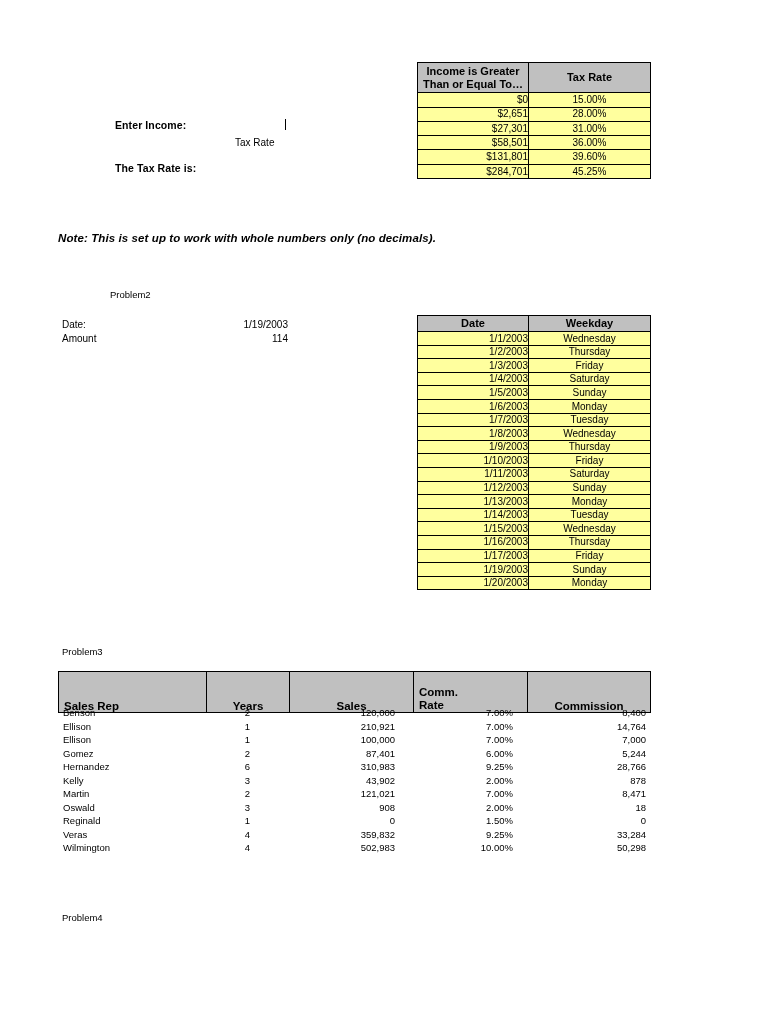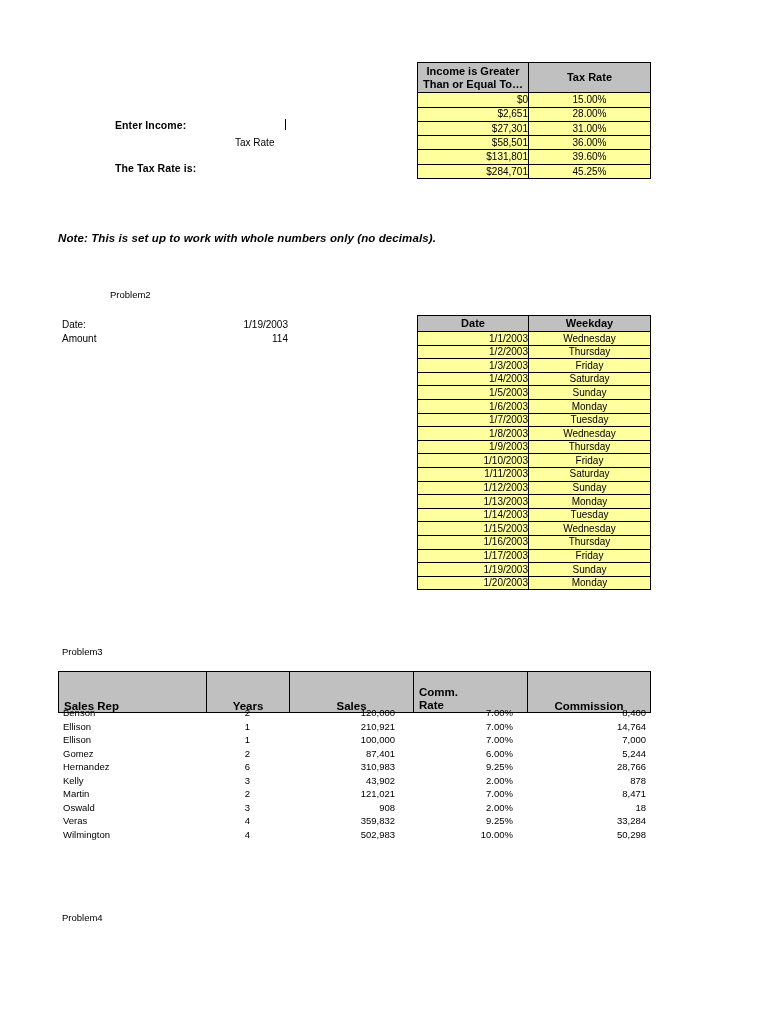--- a/index.html
+++ b/index.html
@@ -344,20 +344,27 @@
           <td class="c-comm">8,471</td>
         </tr>
         <tr>
           <td class="c-rep">Oswald</td>
           <td class="c-years">3</td>
           <td class="c-sales">908</td>
           <td class="c-rate">2.00%</td>
           <td class="c-comm">18</td>
         </tr>
         <tr>
+          <td class="c-rep">Reginald</td>
+          <td class="c-years">1</td>
+          <td class="c-sales">0</td>
+          <td class="c-rate">1.50%</td>
+          <td class="c-comm">0</td>
+        </tr>
+        <tr>
           <td class="c-rep">Veras</td>
           <td class="c-years">4</td>
           <td class="c-sales">359,832</td>
           <td class="c-rate">9.25%</td>
           <td class="c-comm">33,284</td>
         </tr>
         <tr>
           <td class="c-rep">Wilmington</td>
           <td class="c-years">4</td>
           <td class="c-sales">502,983</td>

